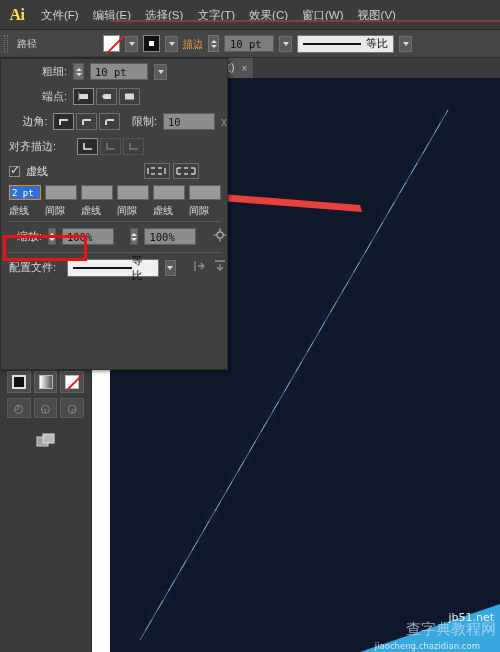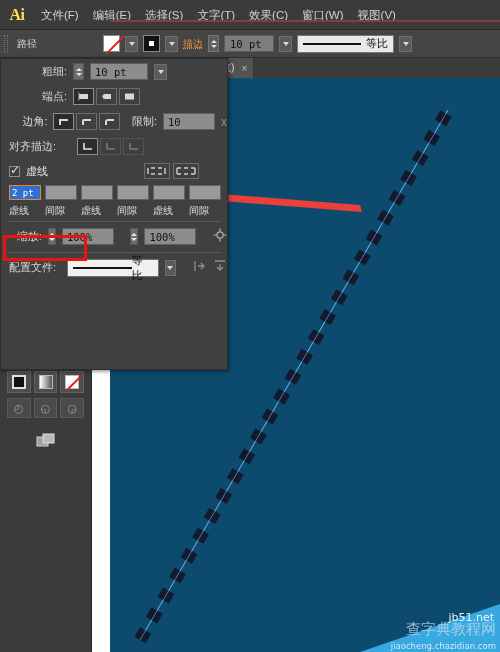--- a/index.html
+++ b/index.html
@@ -80,21 +80,21 @@
     position:absolute; left:194px; top:0; height:20px; background:#535353;
     display:flex; align-items:center; padding:0 6px; gap:7px;
     border-right:1px solid #333;
   }
   .doc-tab .tname { color:#d8d8d8; font-size:10.5px; white-space:nowrap;}
   .doc-tab .tclose { color:#bbb; font-size:10px; }
   .tab-rule { position:absolute; left:110px; top:20px; width:390px; height:2px; background:#8a3a3a; }
 
   
   .canvas {
-    position:absolute; left:110px; top:22px; width:390px; height:630px; background:#0c4a6e;
+    position:absolute; left:110px; top:22px; width:390px; height:630px; background:#0f172a;
     overflow:hidden;
   }
 
   
   .toolpanel {
     position:absolute; left:0; top:78px; width:92px; height:574px; background:#3b3b3b;
     border-right:1px solid #2b2b2b;
   }
   .tp-divider { height:1px; background:#4e4e4e; margin:4px 6px; }
   .tool-grid { display:flex; flex-wrap:wrap; }
@@ -225,21 +225,21 @@
   .anno-arrow { position:absolute; left:70px; top:170px; width:300px; height:60px; pointer-events:none;}
 
   
   .wm { position:absolute; right:0; bottom:0; width:140px; height:62px; overflow:hidden; }
   .wm-tri { position:absolute; right:0; bottom:0; width:0; height:0;
     border-left:140px solid transparent; border-bottom:48px solid #37a8e0; }
   .wm-t1 { position:absolute; right:6px; bottom:28px; color:#ffffff; font-size:11px;
     font-family:"DejaVu Sans", sans-serif; opacity:.92;}
   .wm-t2 { position:absolute; right:4px; bottom:13px; color:#c8dff0; font-size:15px; opacity:.75;
     font-family:"DejaVu Sans", sans-serif; white-space:nowrap;}
-  .wm-t3 { position:absolute; right:4px; bottom:1px; color:#eef6fb; font-size:8.5px; opacity:.85;
+  .wm-t3 { position:absolute; right:20px; bottom:1px; color:#eef6fb; font-size:8.5px; opacity:.85;
     font-family:"DejaVu Sans", sans-serif; white-space:nowrap;}
 </style>
 </head>
 <body>
 
 <div id="app">
 
   <div class="canvas">
     <svg width="390" height="630" viewBox="0 0 390 630">
 

